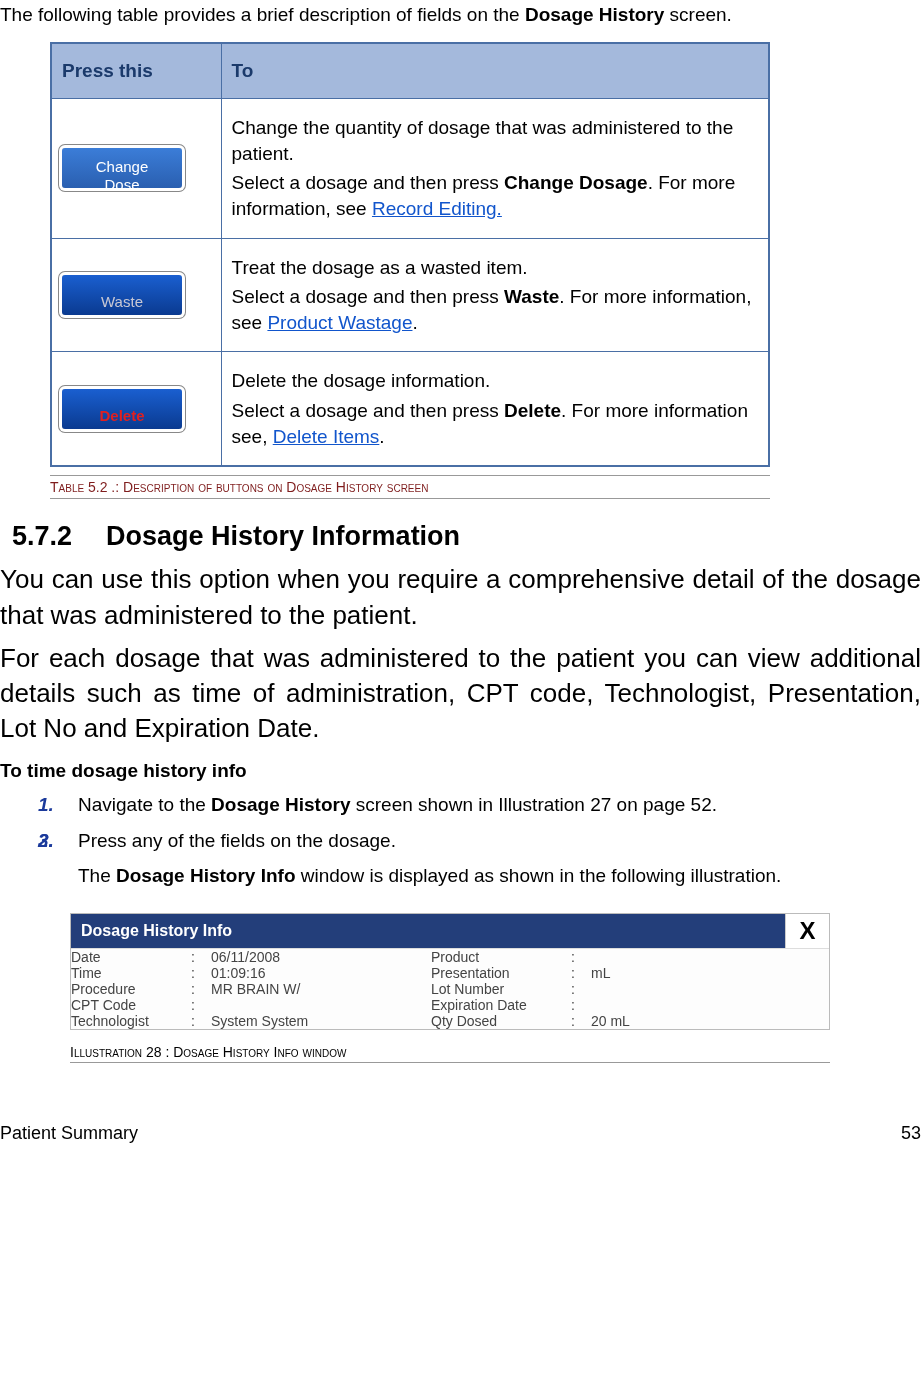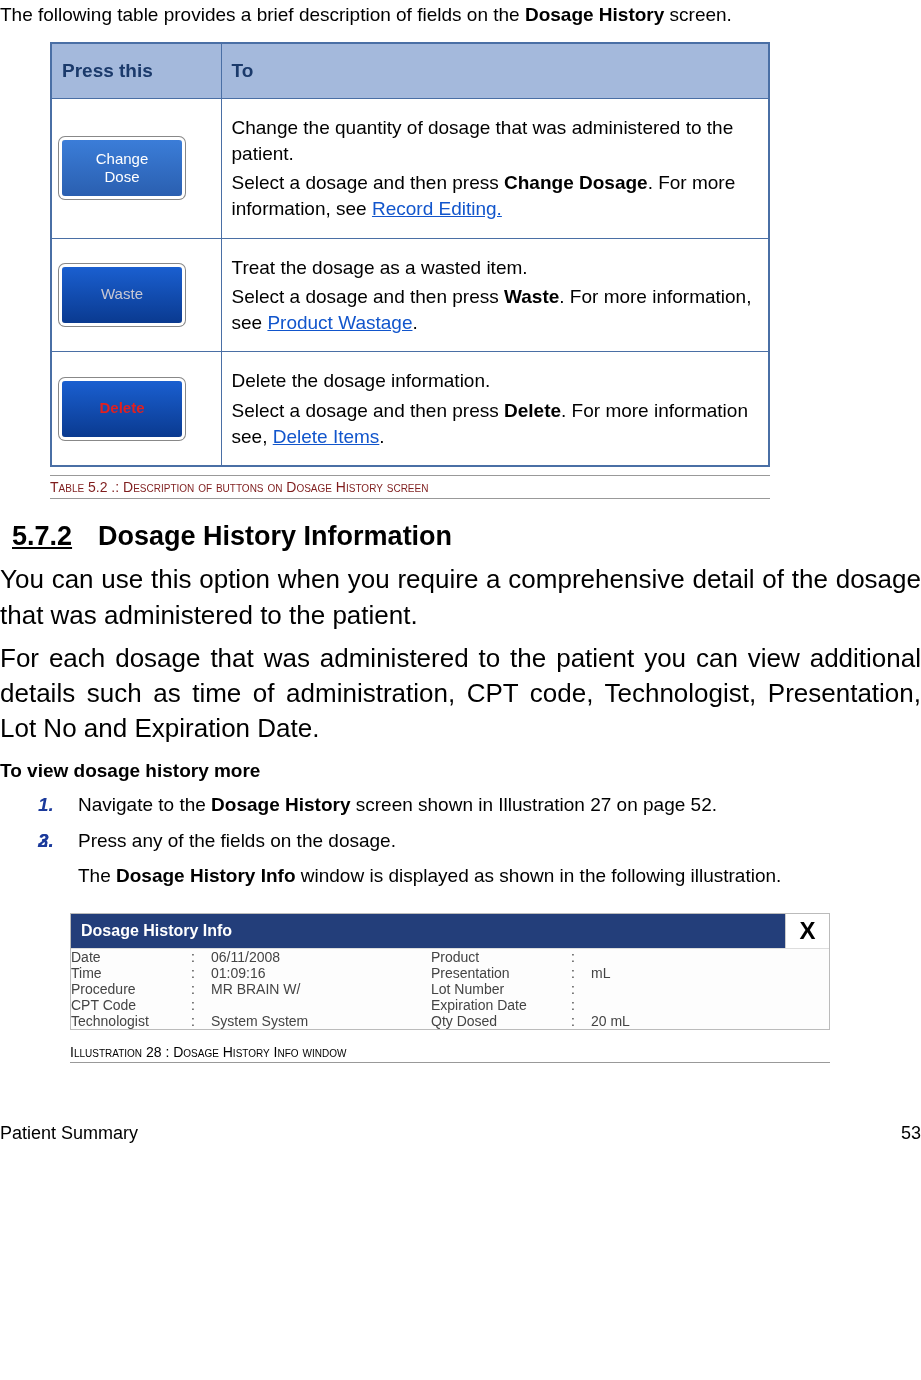--- a/index.html
+++ b/index.html
@@ -46,21 +46,21 @@
     }
     .main-table td p {
       margin: 4px 0;
       line-height: 1.35;
     }
     .col1 { width: 170px; }
     
     .btn-img {
       display: inline-block;
       width: 120px;
-      height: 56px;
+      height: 40px;
       border-radius: 3px;
       text-align: center;
       color: #fff;
       font-size: 15px;
       line-height: 1.2;
       padding-top: 12px;
       box-shadow: 0 0 0 3px #fff, 0 0 0 4px #888;
       margin: 6px 0;
     }
     .btn-change {
@@ -103,22 +103,21 @@
       border-bottom: 1px solid #999;
       height: 2px;
     }
     
     h2.section {
       font-size: 27px;
       font-weight: bold;
       margin: 22px 0 10px 12px;
     }
     h2.section .secnum {
-      margin-right: 26px;
-      text-decoration: underline;
+      margin-right: 34px;
     }
     
     .para {
       font-size: 26px;
       line-height: 1.35;
       margin: 8px 0;
       text-align: justify;
     }
     .subhead {
       font-weight: bold;
@@ -249,21 +248,21 @@
   <div class="caption-line-bottom"></div>
 </div>
 
 <h2 class="section">
   <span class="secnum">5.7.2</span><span>Dosage History Information</span>
 </h2>
 
 <p class="para">You can use this option when you require a comprehensive detail of the dosage that was administered to the patient.</p>
 <p class="para">For each dosage that was administered to the patient you can view additional details such as time of administration, CPT code, Technologist, Presentation, Lot No and Expiration Date.</p>
 
-<p class="subhead">To view dosage history more</p>
+<p class="subhead">To time dosage history info</p>
 
 <ol class="steps" id="steps-list">
 <li><span class="num">1.</span><span><span>Navigate to the </span><span class="bold">Dosage History</span><span> screen shown in Illustration 27 on page 52.</span></span></li>
     <li><span class="num">2.</span></li>
     <li><span class="num">3.</span><span><span>Press any of the fields on the dosage.</span></span><p><span>The </span><span class="bold">Dosage History Info</span><span> window is displayed as shown in the following illustration.</span></p></li>
   </ol>
 
 <div class="illus">
   <div class="illus-header">
     <div class="illus-title">Dosage History Info</div>

